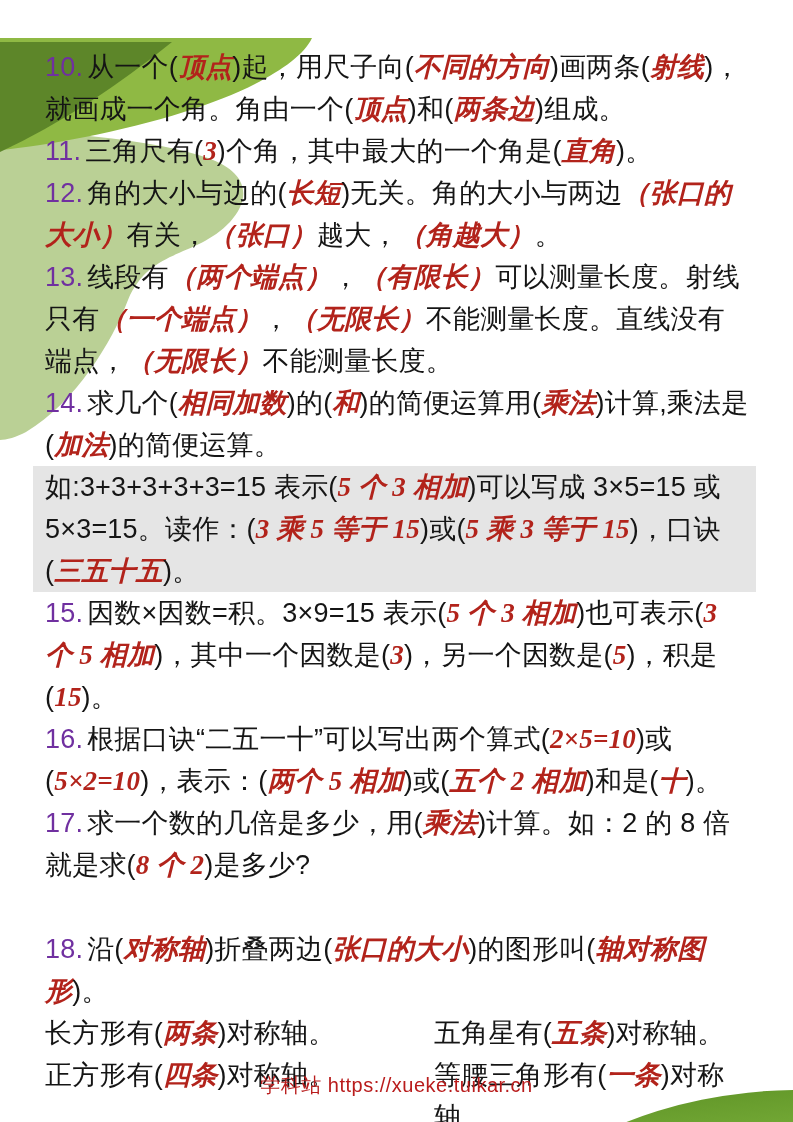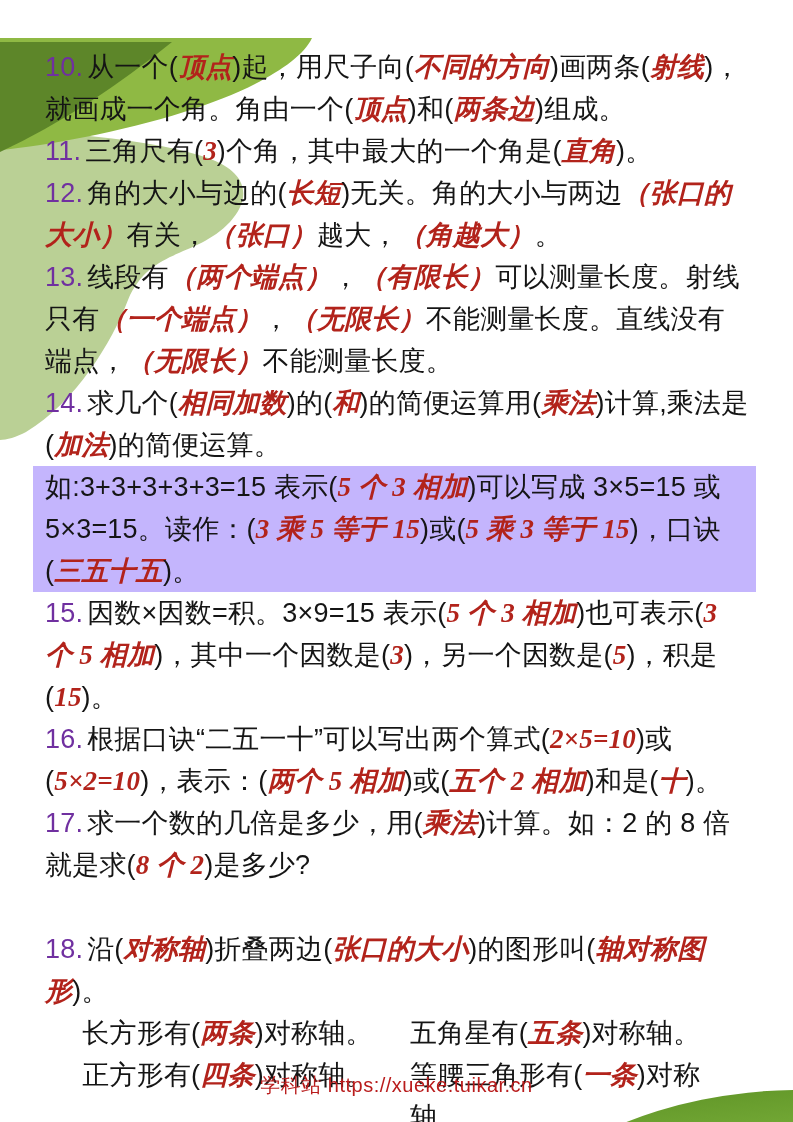--- a/index.html
+++ b/index.html
@@ -18,34 +18,34 @@
     z-index:0;
   }
   
   .content{
     position:absolute;left:45px;top:46px;width:706px;z-index:1;
     font-size:27px;line-height:42px;color:#151515;
     letter-spacing:0.2px;
   }
   .row{position:relative;}
   .row.highlight{
-    background:#c4b5fd;
+    background:#e5e5e5;
     margin-left:-12px;padding-left:12px;
     margin-right:-5px;padding-right:5px;
   }
   .num{color:#7030a0;margin-right:4px;}
   .red{
     color:#b2231b;font-weight:bold;
     font-family:"Liberation Serif","DejaVu Serif",serif;
     font-style:italic;
   }
   .spacer{height:42px;}
   .cols{display:flex;}
-  .col-left{width:365px;flex:0 0 365px;text-align:center;}
-  .col-right{flex:1;}
+  .col-left{width:365px;flex:0 0 365px;}
+  .col-right{flex:1;margin-left:24px;}
   
   .footer{
     position:absolute;left:0;top:1072px;width:100%;text-align:center;
     color:#b91c1c;font-size:20px;z-index:1;letter-spacing:0.5px;
   }
 </style>
 </head>
 <body>
 
 <svg class="deco-top" width="330" height="460" viewBox="0 0 330 460" aria-hidden="true">

